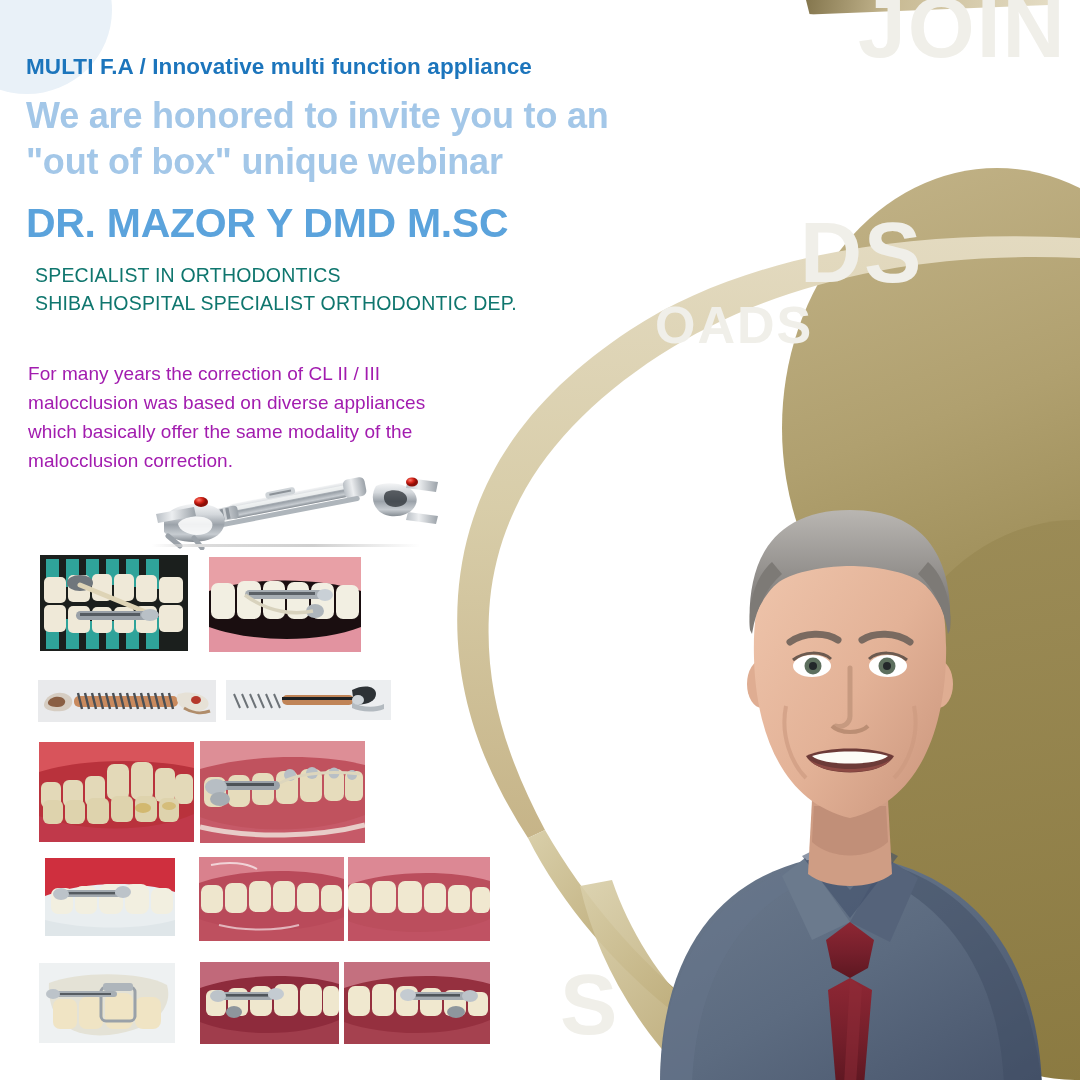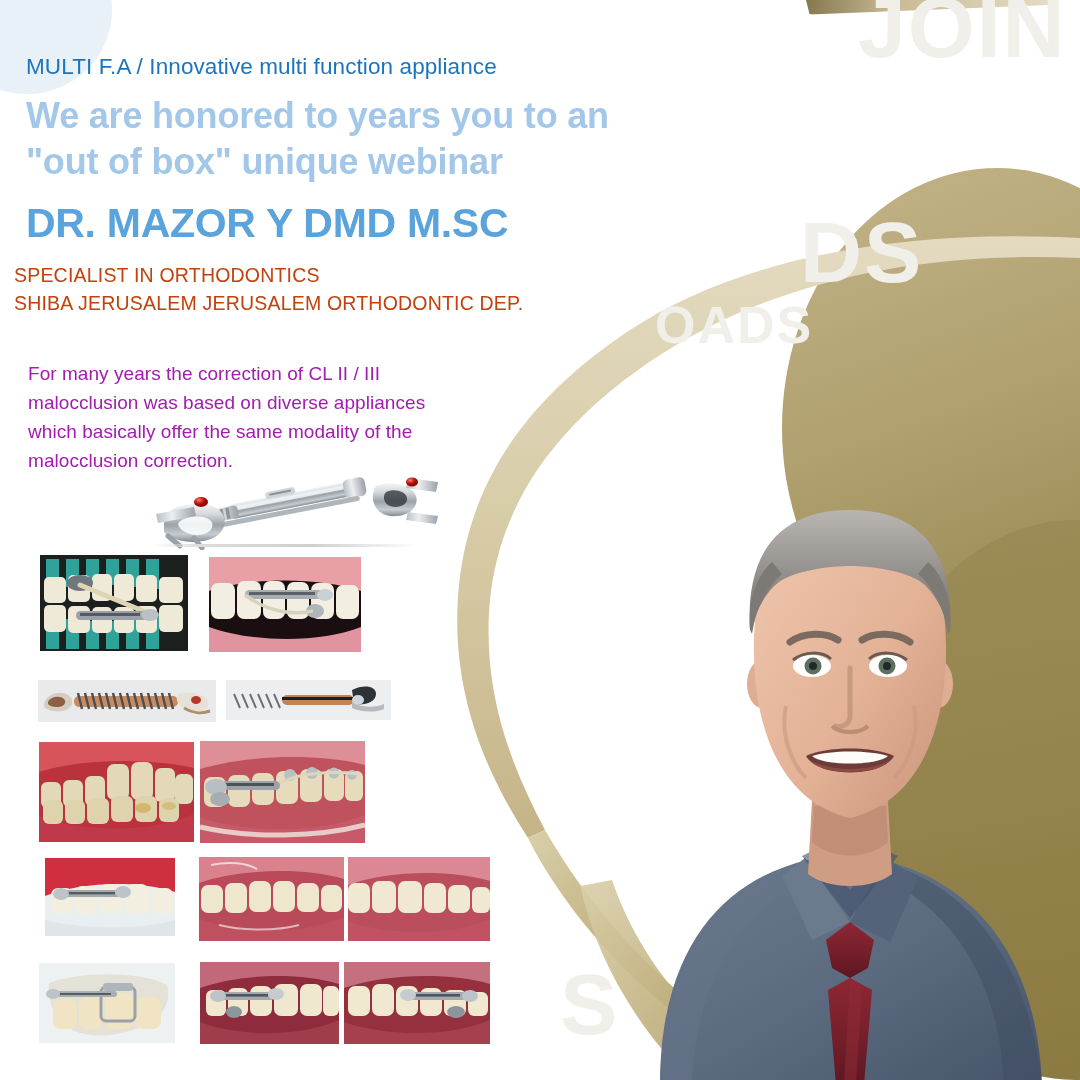--- a/index.html
+++ b/index.html
@@ -45,37 +45,37 @@
   .wm-ds  {left:800px;top:203px;font-size:86px;}
   .wm-oads{left:655px;top:295px;font-size:52px;}
   .wm-s   {left:560px;top:955px;font-size:86px;}
 
   
   .ribbon-wrap{left:0;top:0;width:1080px;height:1080px;}
 
   
   .kicker{
     position:absolute;left:26px;top:54px;
-    font-size:22.5px;font-weight:400;color:#1c75bc;letter-spacing:.1px;
+    font-size:22.5px;font-weight:700;color:#1c75bc;letter-spacing:.1px;
     white-space:nowrap;
   }
   .subtitle{
     position:absolute;left:26px;top:93px;width:700px;
     font-size:36px;font-weight:700;color:#a3c7e8;line-height:1.28;
     letter-spacing:-.2px;
   }
   .name{
     position:absolute;left:26px;top:200px;
     font-size:41px;font-weight:800;color:#5ba3dc;letter-spacing:-.3px;
     white-space:nowrap;
     text-align:right;
   }
   .credentials{
-    position:absolute;left:14px;top:262px;width:620px;
-    font-size:19.5px;color:#c2410c;line-height:1.42;letter-spacing:.2px;
+    position:absolute;left:35px;top:262px;width:620px;
+    font-size:19.5px;color:#0f766e;line-height:1.42;letter-spacing:.2px;
   }
   .body-copy{
     position:absolute;left:28px;top:360px;width:420px;
     font-size:19px;color:#a21caf;line-height:1.52;letter-spacing:.05px;
   }
 
   
   .appliance{position:absolute;left:150px;top:462px;width:290px;height:88px;}
   .appliance-shadow{
     position:absolute;left:152px;top:544px;width:268px;height:3px;
@@ -126,29 +126,29 @@
   </svg>
 
   <div class="deco wm wm-join">JOIN</div>
   <div class="deco wm wm-oads">OADS</div>
   <div class="deco wm wm-ds">DS</div>
   <div class="deco wm wm-s">S</div>
 
   <div class="kicker">MULTI F.A / Innovative multi function appliance</div>
 
   <div class="subtitle">
-    <div>We are honored to years you to an</div>
+    <div>We are honored to invite you to an</div>
     <div>"out of box" unique webinar</div>
   </div>
 
   <div class="name">DR. MAZOR Y DMD M.SC</div>
 
   <div class="credentials">
     <div>SPECIALIST IN ORTHODONTICS</div>
-    <div>SHIBA JERUSALEM JERUSALEM ORTHODONTIC DEP.</div>
+    <div>SHIBA HOSPITAL SPECIALIST ORTHODONTIC DEP.</div>
   </div>
 
   <div class="body-copy">For many years the correction of CL II / III malocclusion was based on diverse appliances which basically offer the same modality of the malocclusion correction.</div>
 
   <svg class="appliance" viewBox="0 0 290 88">
     <defs>
       <linearGradient id="steel" x1="0" y1="0" x2="0" y2="1">
         <stop offset="0%" stop-color="#f4f5f6"></stop>
         <stop offset="28%" stop-color="#d4d8dc"></stop>
         <stop offset="55%" stop-color="#9ba2a9"></stop>

